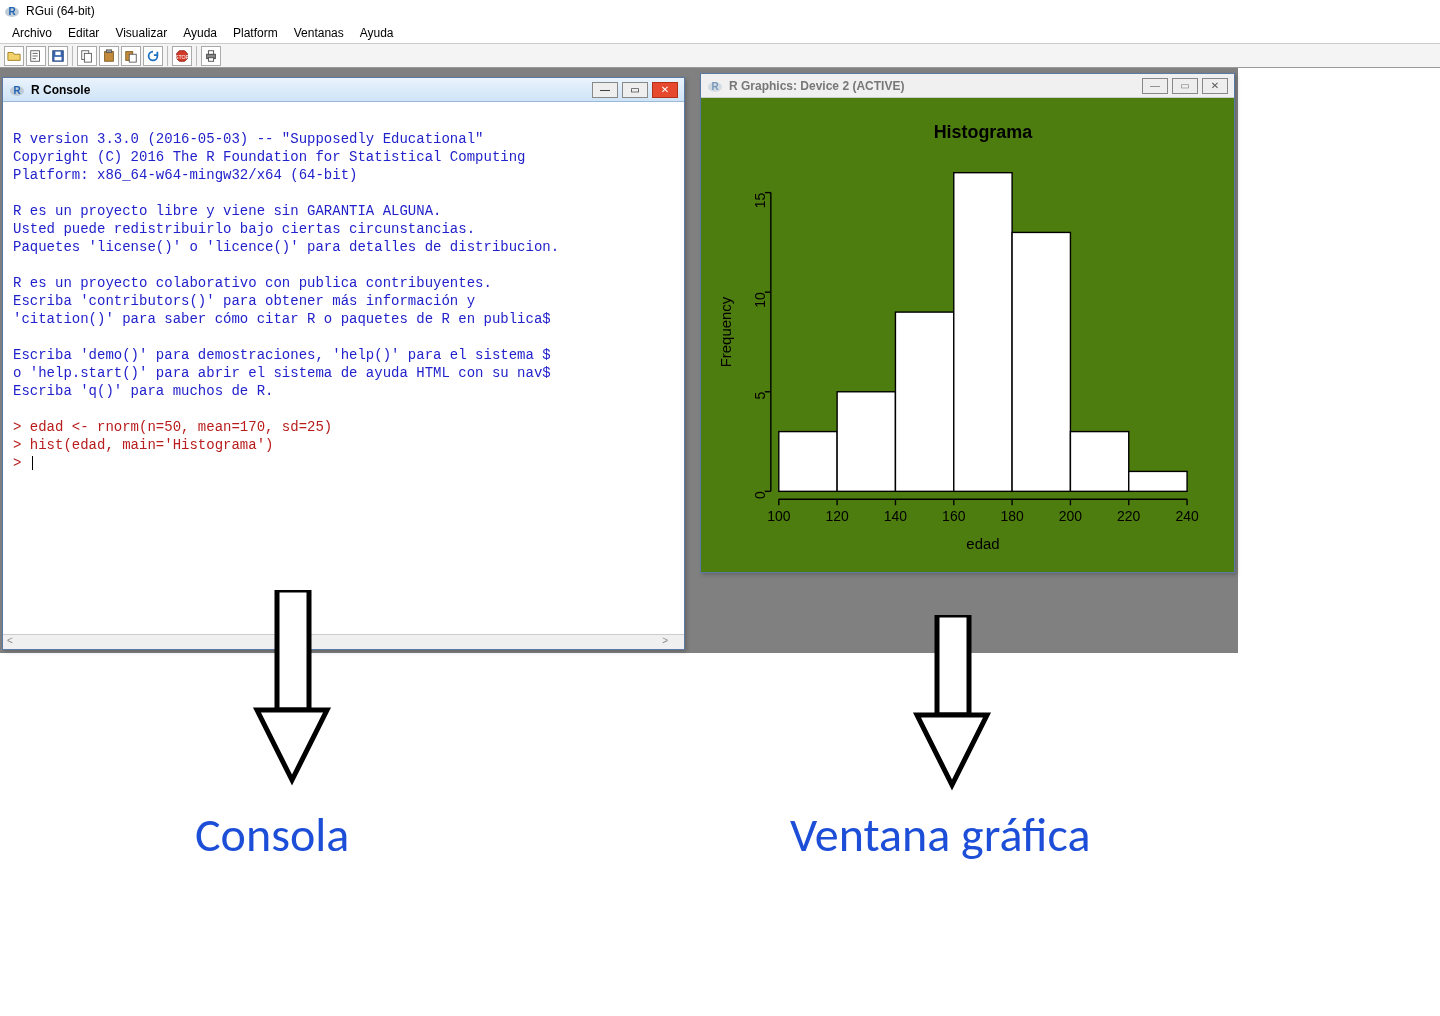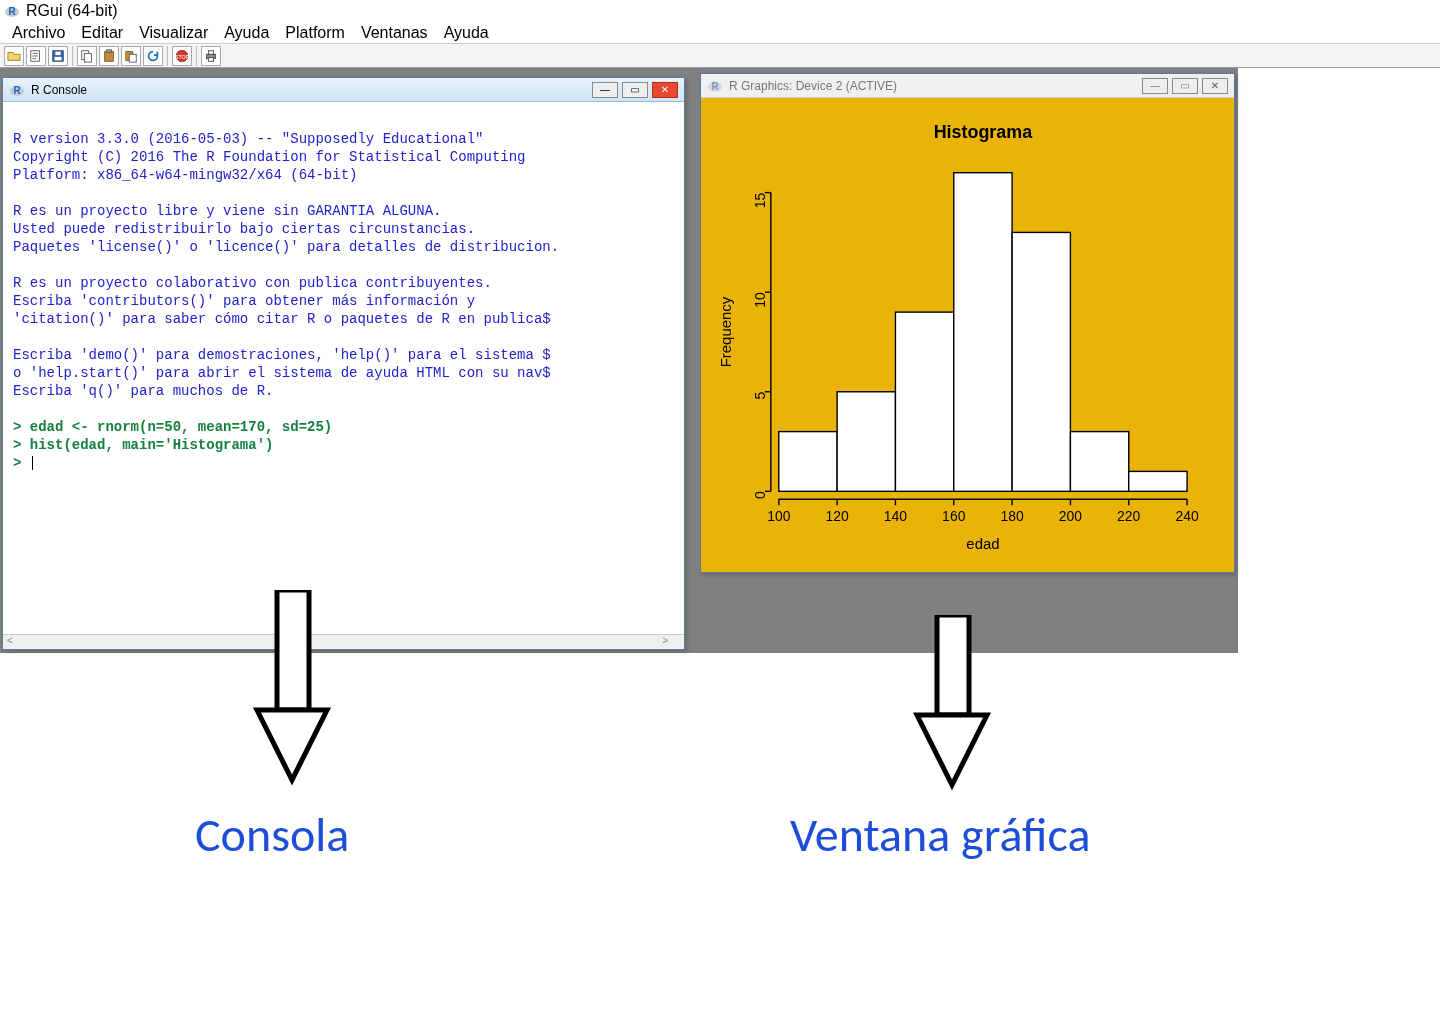--- a/index.html
+++ b/index.html
@@ -1,59 +1,59 @@
 <!DOCTYPE html>
 <html><head>
 <meta charset="utf-8">
 <style>
   * { box-sizing: border-box; margin: 0; padding: 0; }
   body { font-family: "Segoe UI", Tahoma, sans-serif; font-size: 12px; background: #fff; width: 1440px; height: 1016px; overflow: hidden; position: relative; }
 
   
   .app-titlebar { height: 22px; display: flex; align-items: center; padding: 0 4px; background: #fff; color: #000; }
   .app-titlebar .r-icon { width: 16px; height: 16px; margin-right: 6px; display:inline-flex; align-items:center; justify-content:center; }
-  .app-title { font-size: 16px; }
+  .app-title { font-size: 12px; }
 
   
   .menubar { height: 22px; display: flex; align-items: center; padding: 0 4px; background: #fff; border-bottom: 1px solid #ccc; gap: 0; }
-  .menubar .menu-item { padding: 2px 8px; color: #000; cursor: default; font-size: 16px; }
+  .menubar .menu-item { padding: 2px 8px; color: #000; cursor: default; font-size: 12px; }
 
   
   .toolbar { height: 24px; display: flex; align-items: center; padding: 2px 4px; gap: 2px; border-bottom: 1px solid #9a9a9a; background: #f4f4f4; }
   .tool-btn { width: 20px; height: 20px; border: 1px solid #aaa; background: #fff; display:inline-flex; align-items:center; justify-content:center; cursor:pointer; }
   .tool-btn svg { width: 14px; height: 14px; }
   .tool-sep { width: 1px; height: 20px; background: #bbb; margin: 0 2px; }
 
   
   .mdi { position: relative; width: 1238px; height: 585px; background: #808080; }
 
   
   .childwin { position: absolute; background: #fff; border: 1px solid #5a7aa5; box-shadow: 2px 2px 4px rgba(0,0,0,0.2); }
   .childwin .cw-titlebar { height: 24px; display:flex; align-items:center; padding: 0 6px; font-size: 12px; }
   .cw-title-icon { width:16px; height:16px; margin-right:6px; display:inline-flex; align-items:center; justify-content:center; }
-  .cw-title-text { flex: 1; }
+  .cw-title-text { flex: 1; font-weight: bold; }
   .cw-buttons { display:flex; gap:4px; }
   .cw-btn { width: 26px; height: 16px; border: 1px solid #888; display:inline-flex; align-items:center; justify-content:center; background:#eee; font-size:10px; line-height:1; cursor:pointer; }
   .cw-btn.close { background:#e6492d; color:#fff; border-color:#b03018; }
   .cw-btn.close-inactive { background:#eee; color:#555; }
 
   
   .console-win { left: 2px; top: 9px; width: 683px; height: 573px; }
   .console-win .cw-titlebar { background: linear-gradient(#eaf3fc, #cfe4f7); color:#000; border-bottom:1px solid #9bb8d6; }
   .console-body { position:relative; width:100%; height: calc(100% - 24px - 15px); padding: 10px 10px 8px 10px; font-family: "Courier New", monospace; font-size: 14px; line-height: 18px; color:#2222cc; overflow:hidden; white-space:pre; }
-  .console-body .cmd { color:#15803d;font-weight:bold; }
+  .console-body .cmd { color:#b91c1c; }
   .console-scroll { height:15px; background:#f0f0f0; border-top:1px solid #ccc; position:relative; }
   .console-scroll::before{content:"<"; position:absolute; left:4px; top:0; font-size:10px; color:#888;}
   .console-scroll::after{content:">"; position:absolute; right:16px; top:0; font-size:10px; color:#888;}
   .console-cursor { display:inline-block; width:1px; height:14px; background:#000; vertical-align:middle; margin-left:2px; }
 
   
   .gfx-win { left: 700px; top: 5px; width: 535px; height: 500px; }
   .gfx-win .cw-titlebar { background: #f0f0f0; color:#777; border-bottom:1px solid #ccc; }
-  .gfx-body { width:100%; height: calc(100% - 24px); background:#eab308; position:relative; }
+  .gfx-body { width:100%; height: calc(100% - 24px); background:#4d7c0f; position:relative; }
   .gfx-body svg { width:100%; height:100%; }
 
   
   .anno-arrow { position:absolute; }
   .anno-label { position:absolute; font-family: Calibri, "Segoe UI", sans-serif; font-size: 48px; color:#1d4ed8; }
 
 </style>
 </head>
 <body>
 

